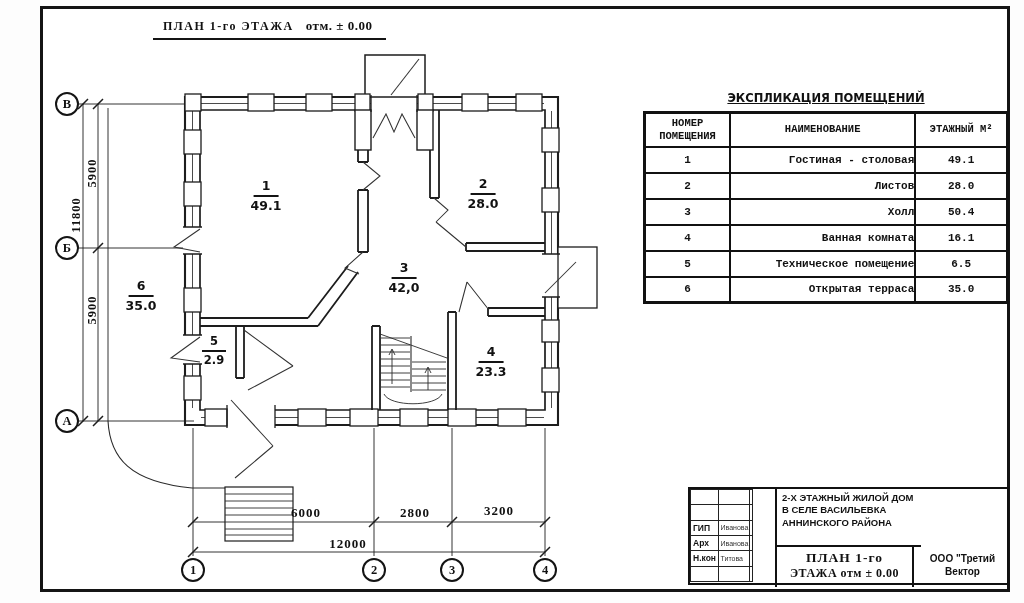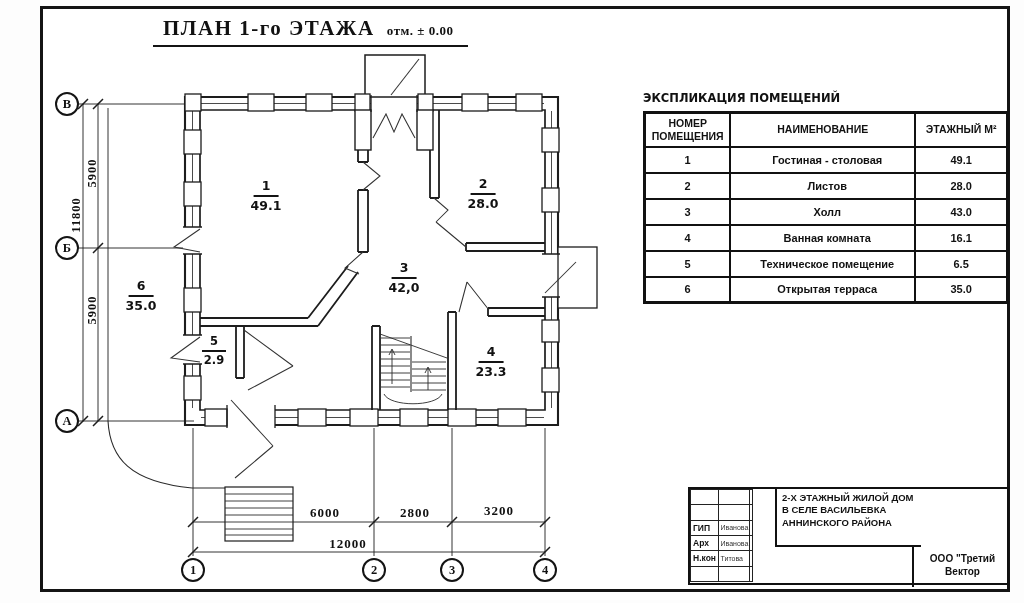--- a/index.html
+++ b/index.html
@@ -14,21 +14,21 @@
     border:3px solid #141414; background:#fff;
   }
   svg.plan { position:absolute; left:0; top:0; width:1024px; height:603px; }
 
   
   .main-title {
     position:absolute; left:153px; top:16px; padding:0 14px 4px 10px;
     border-bottom:2.5px solid #141414; white-space:nowrap;
     font-family:"Liberation Serif","DejaVu Serif",serif; font-weight:bold;
   }
-  .main-title .t-main { font-size:21px; letter-spacing:1.5px; }
+  .main-title .t-main { font-size:12px; letter-spacing:1.5px; }
   .main-title .t-elev { font-size:13px; letter-spacing:.5px; margin-left:8px; }
 
   
   .room-label { position:absolute; transform:translateX(-50%); text-align:center;
     font-family:"DejaVu Sans",sans-serif; font-weight:bold; font-size:12.5px; line-height:1; }
   .room-label .rn { display:inline-block; border-bottom:2px solid #141414; padding:0 8px 2px; }
   .room-label .ra { display:block; margin-top:3px; }
 
   
   .dim { position:absolute; transform:translate(-50%,-50%); white-space:nowrap;
@@ -36,29 +36,29 @@
     font-size:13px; letter-spacing:1px; background:transparent; }
   .dim.vert { transform:translate(-50%,-50%) rotate(-90deg); font-size:12.5px; }
 
   
   .axis-bubble { position:absolute; width:24px; height:24px; border:2px solid #141414;
     border-radius:50%; background:#fff; text-align:center; line-height:20px;
     font-family:"Liberation Serif","DejaVu Serif",serif; font-weight:bold; font-size:12.5px;
     transform:translate(-50%,-50%); }
 
   
-  .expl-title { position:absolute; left:643px; top:91px; width:366px; text-align:left;
-    font-family:"DejaVu Sans",sans-serif; font-weight:bold; font-size:11.5px; }
+  .expl-title { position:absolute; left:643px; top:91px; width:366px; text-align:center;
+    font-family:"DejaVu Sans",sans-serif; font-weight:bold; font-size:11.5px;text-decoration:underline; }
   table.expl { position:absolute; left:643px; top:111px; width:366px;
     border-collapse:collapse; border:3px solid #111;
-    font-family:Liberation Sans, sans-serif; font-weight:bold; }
+    font-family:Liberation Mono, monospace; font-weight:bold; }
   table.expl th, table.expl td { border:2px solid #111; text-align:center; }
   table.expl th { font-size:10.5px; height:34px; line-height:1.25; padding:1px 2px; }
   table.expl td { font-size:11px; height:26px; }
-  table.expl td.name { text-align:center; padding-left:9px;margin-left:28px; }
+  table.expl td.name { text-align:right; padding-left:9px;margin-left:28px; }
   .w-num{width:86px}.w-name{width:187px}.w-area{width:93px}
 
   
   .tblock { position:absolute; left:688px; top:487px; width:321px; height:98px;
     border:2.5px solid #111; background:#fff; font-weight:bold; }
   .tb-staff { position:absolute; left:0; top:0; width:63px; height:93px;
     border-collapse:collapse; }
   .tb-staff td { border:1.5px solid #222; height:15px; overflow:hidden; }
   .tb-staff td.lbl { width:36px; font-size:8.5px; padding-left:2px; }
   .tb-staff td.nm  { width:38px; font-size:7px; font-weight:normal; padding-left:2px; color:#333; }
@@ -226,21 +226,21 @@
   <span class="ra">2.9</span>
 </div>
 <div class="room-label" style="left:141px;top:280px">
   <span class="rn">6</span>
   <span class="ra">35.0</span>
 </div>
 
 <div class="dim vert" style="left:92px;top:173px">5900</div>
 <div class="dim vert" style="left:92px;top:310px">5900</div>
 <div class="dim vert" style="left:76px;top:215px">11800</div>
-<div class="dim" style="left:325px;top:513px">6000</div>
+<div class="dim" style="left:306px;top:513px">6000</div>
 <div class="dim" style="left:415px;top:513px">2800</div>
 <div class="dim" style="left:499px;top:511px">3200</div>
 <div class="dim" style="left:348px;top:544px">12000</div>
 
 <div class="axis-bubble" style="left:67px;top:104px">В</div>
 <div class="axis-bubble" style="left:67px;top:248px">Б</div>
 <div class="axis-bubble" style="left:67px;top:421px">А</div>
 <div class="axis-bubble" style="left:193px;top:570px">1</div>
 <div class="axis-bubble" style="left:374px;top:570px">2</div>
 <div class="axis-bubble" style="left:452px;top:570px">3</div>
@@ -262,21 +262,21 @@
       <td>49.1</td>
     </tr>
     <tr>
       <td>2</td>
       <td class="name">Листов</td>
       <td>28.0</td>
     </tr>
     <tr>
       <td>3</td>
       <td class="name">Холл</td>
-      <td>43.0</td>
+      <td>50.4</td>
     </tr>
     <tr>
       <td>4</td>
       <td class="name">Ванная комната</td>
       <td>16.1</td>
     </tr>
     <tr>
       <td>5</td>
       <td class="name">Техническое помещение</td>
       <td>6.5</td>
@@ -318,14 +318,18 @@
       <td class="sg"></td>
     </tr>
     <tr>
       <td class="lbl"></td>
       <td class="nm"></td>
       <td class="sg"></td>
     </tr>
   </tbody>
     </table>
   <div class="tb-center-top">2-Х ЭТАЖНЫЙ ЖИЛОЙ ДОМ В СЕЛЕ ВАСИЛЬЕВКА АННИНСКОГО РАЙОНА</div>
+  <div class="tb-center-bottom">
+    <div class="l1">ПЛАН 1-го</div>
+    <div class="l2">ЭТАЖА  отм ± 0.00</div>
+  </div>
   <div class="tb-right-bottom">ООО "Третий Вектор</div>
 </div>
 
 </body></html>

